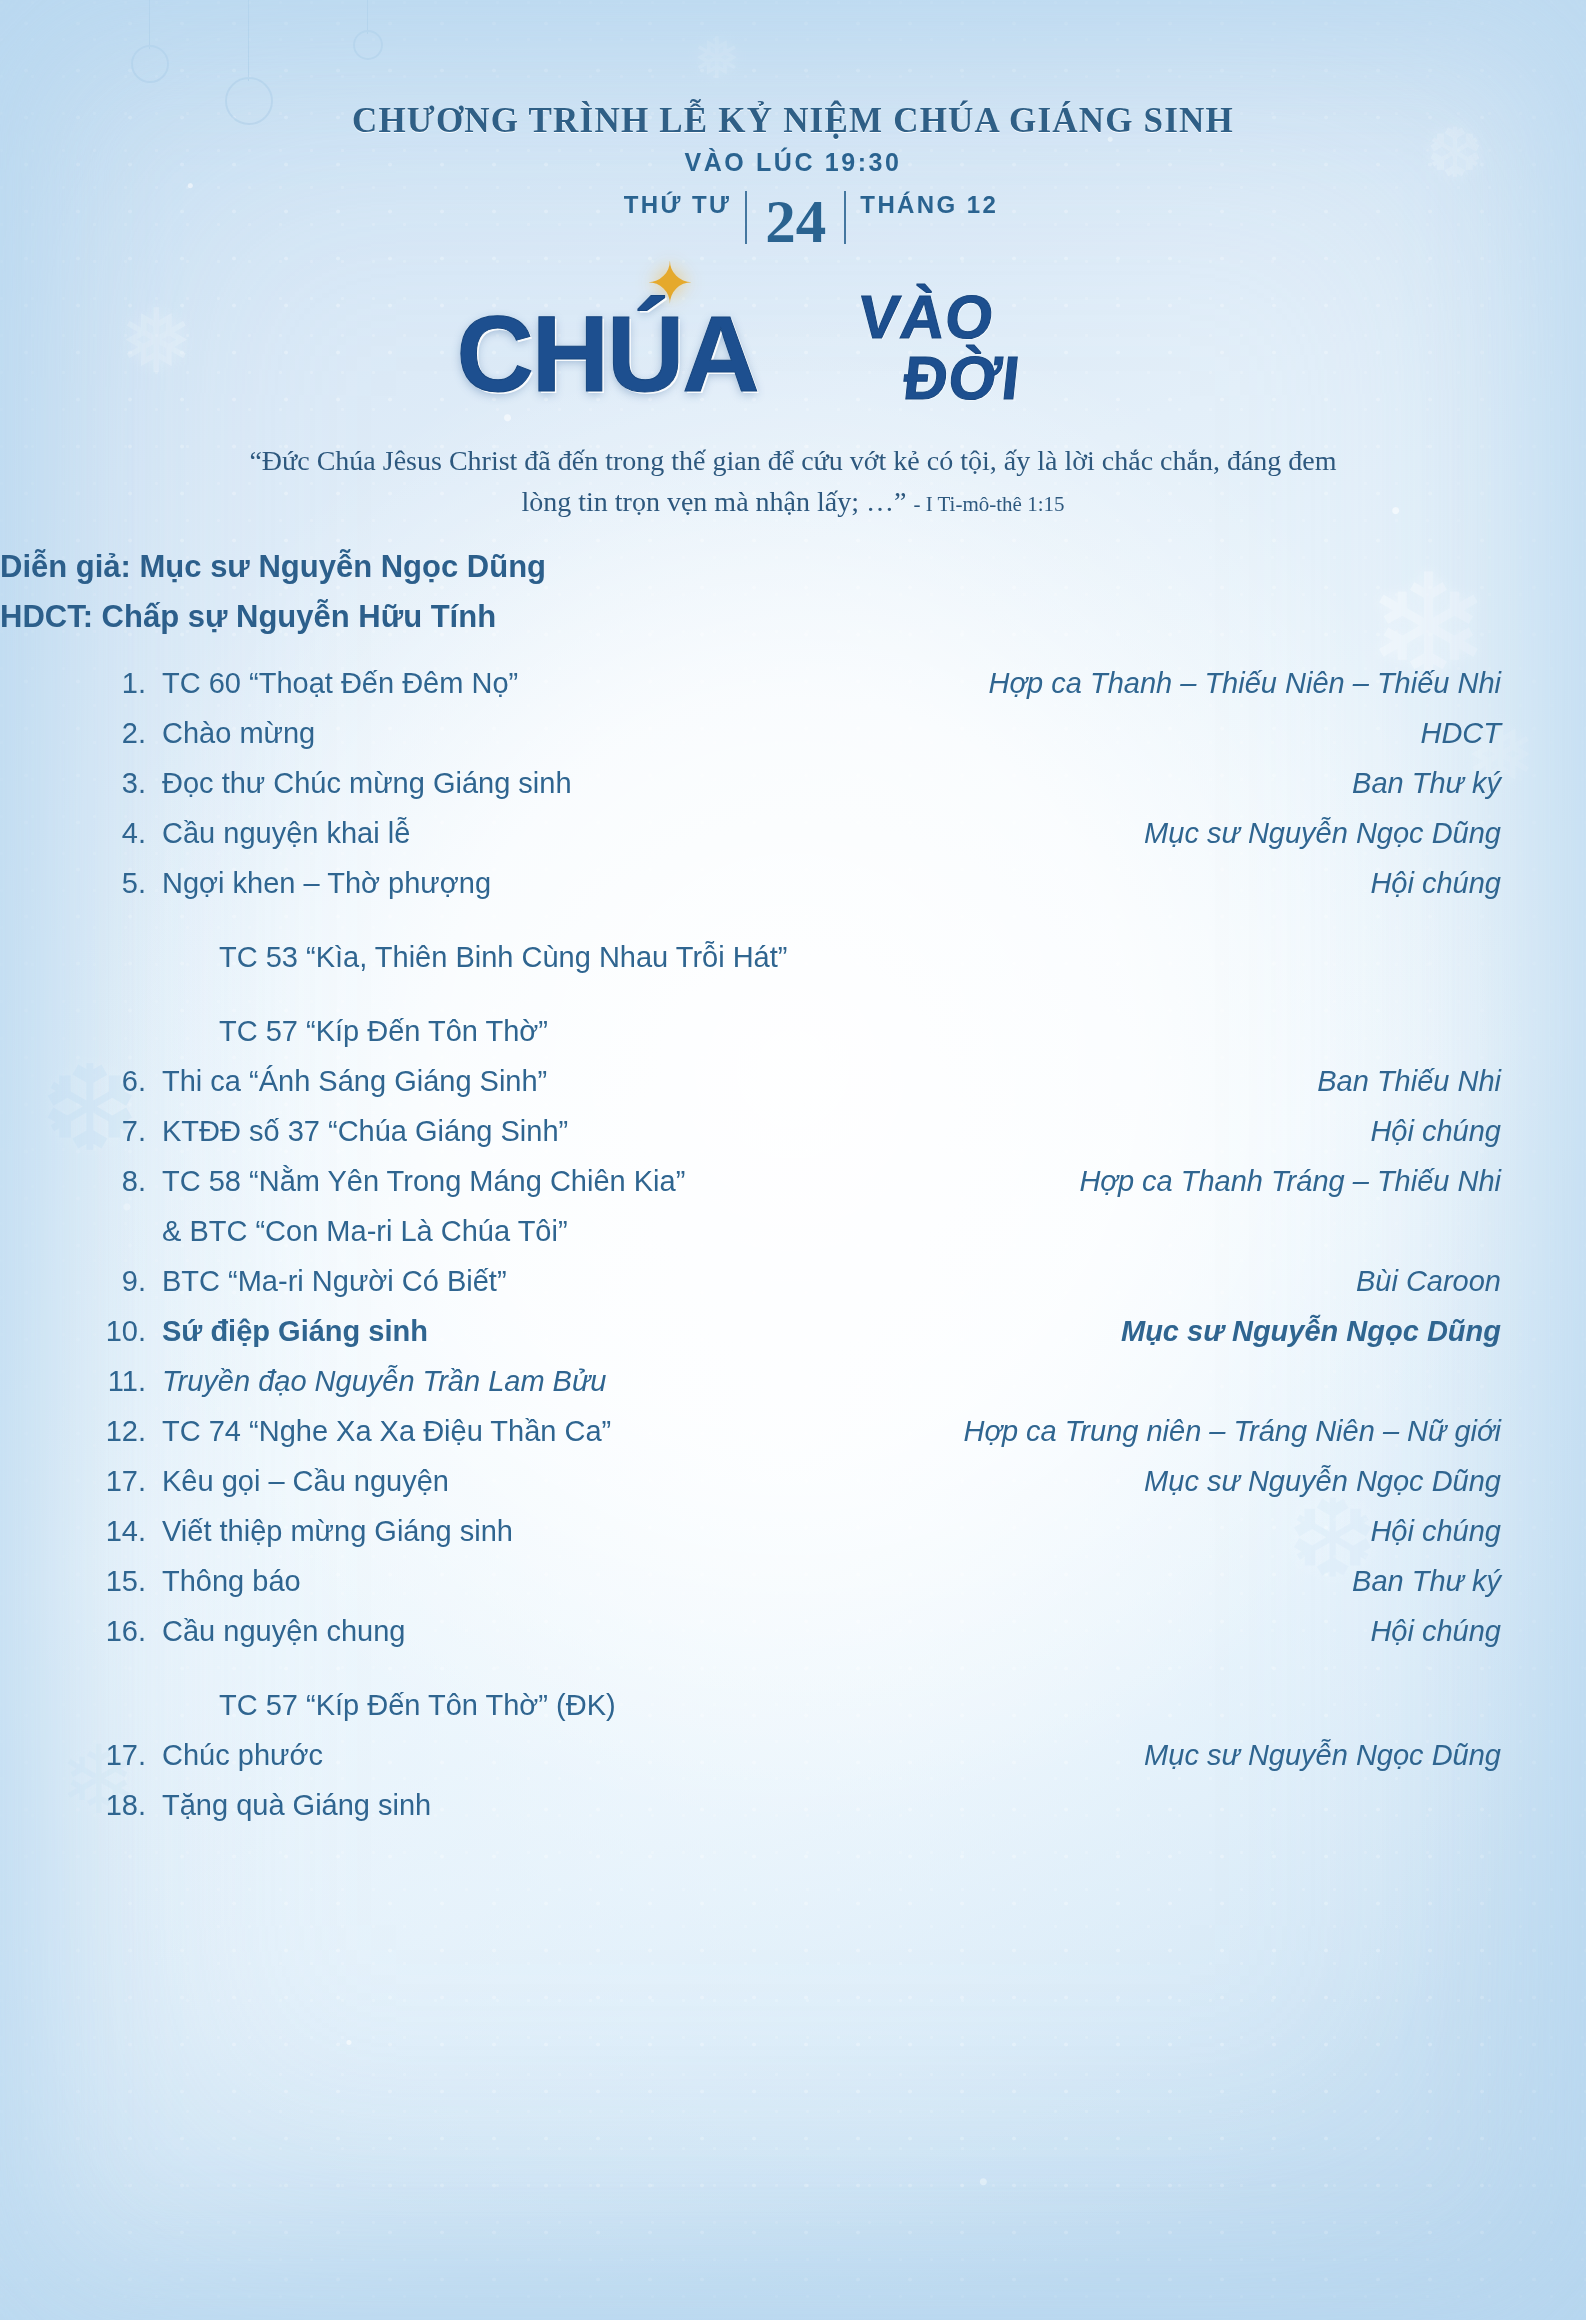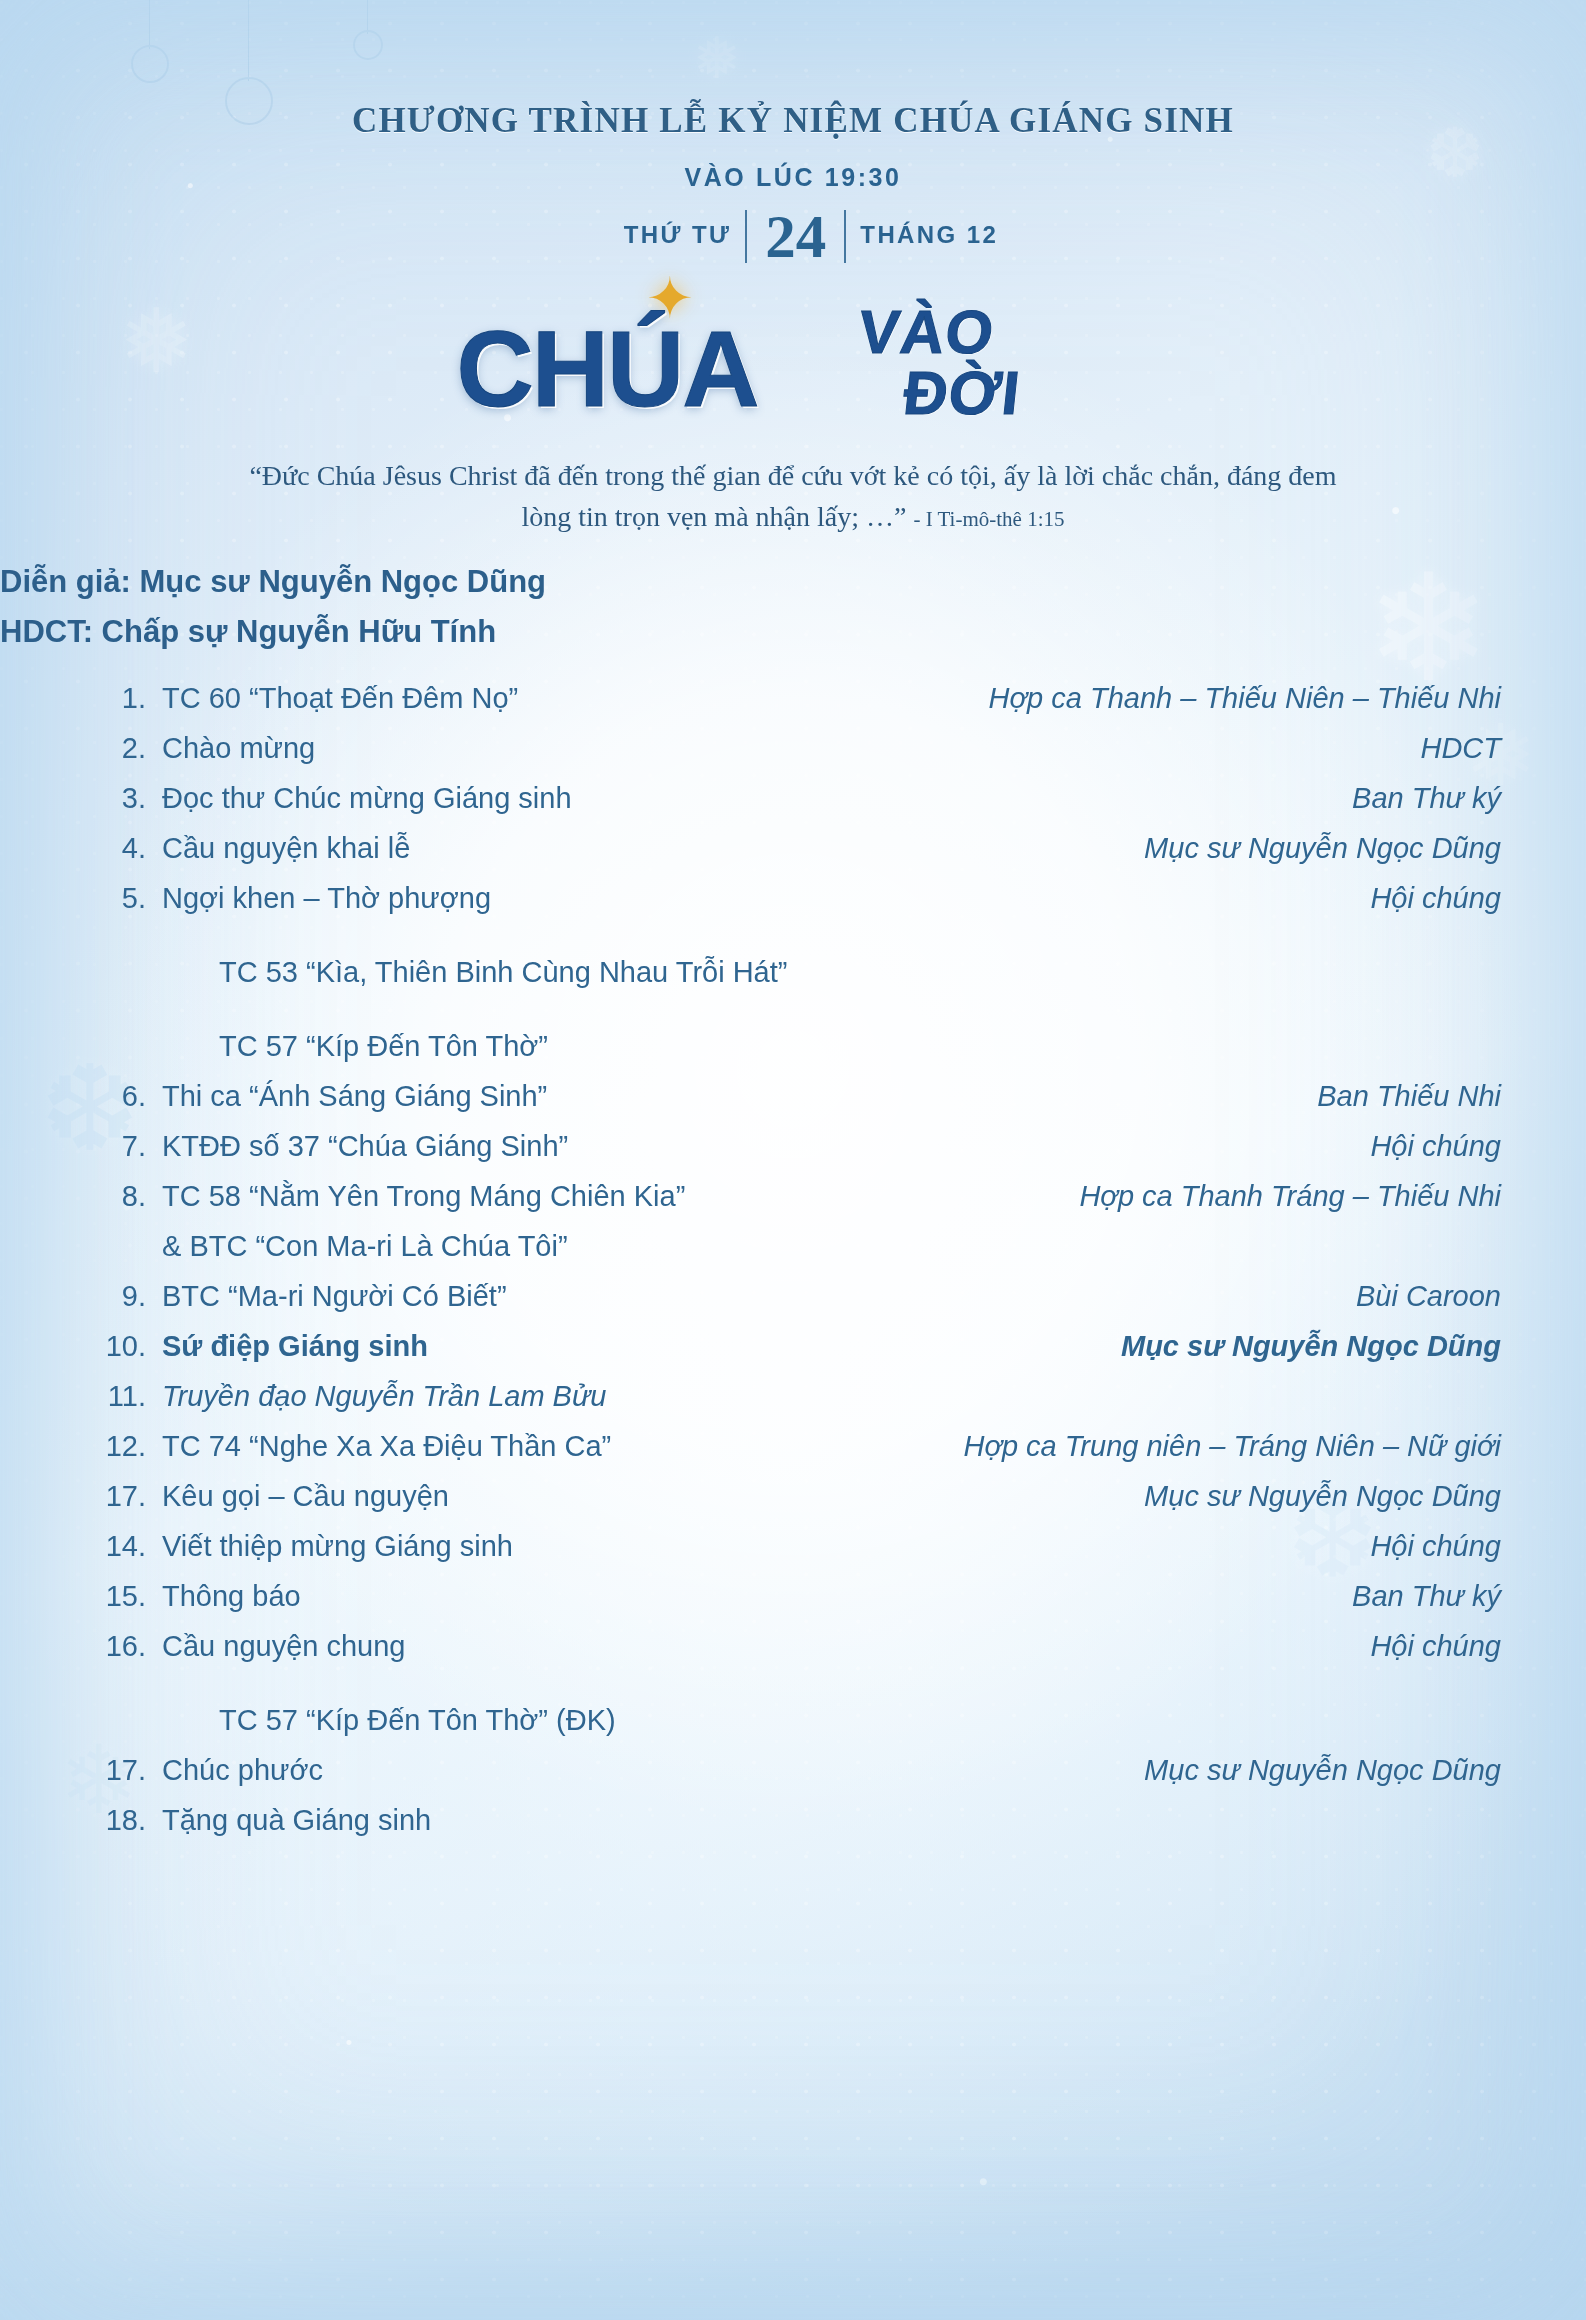--- a/index.html
+++ b/index.html
@@ -119,30 +119,30 @@
     margin-top: 101px;
     font-family: "Liberation Serif", serif;
     font-weight: bold;
     font-size: 35px;
     letter-spacing: 1.2px;
     color: #2f5f86;
     text-shadow: 0 1px 0 rgba(255,255,255,.8);
   }
   .head-time {
     text-align: center;
-    margin-top: 22px;
+    margin-top: 7px;
     font-size: 25px;
     font-weight: bold;
     letter-spacing: 2.6px;
     color: #2a6390;
   }
   .date-row {
     margin-top: 14px;
     display: flex;
-    align-items: center;
+    align-items: flex-start;
     justify-content: center;
     gap: 14px;
     color: #2a6390;
     margin-left: 36px;
   }
   .date-row .dow,
   .date-row .mon {
     font-size: 24px;
     font-weight: bold;
     letter-spacing: 2.4px;

